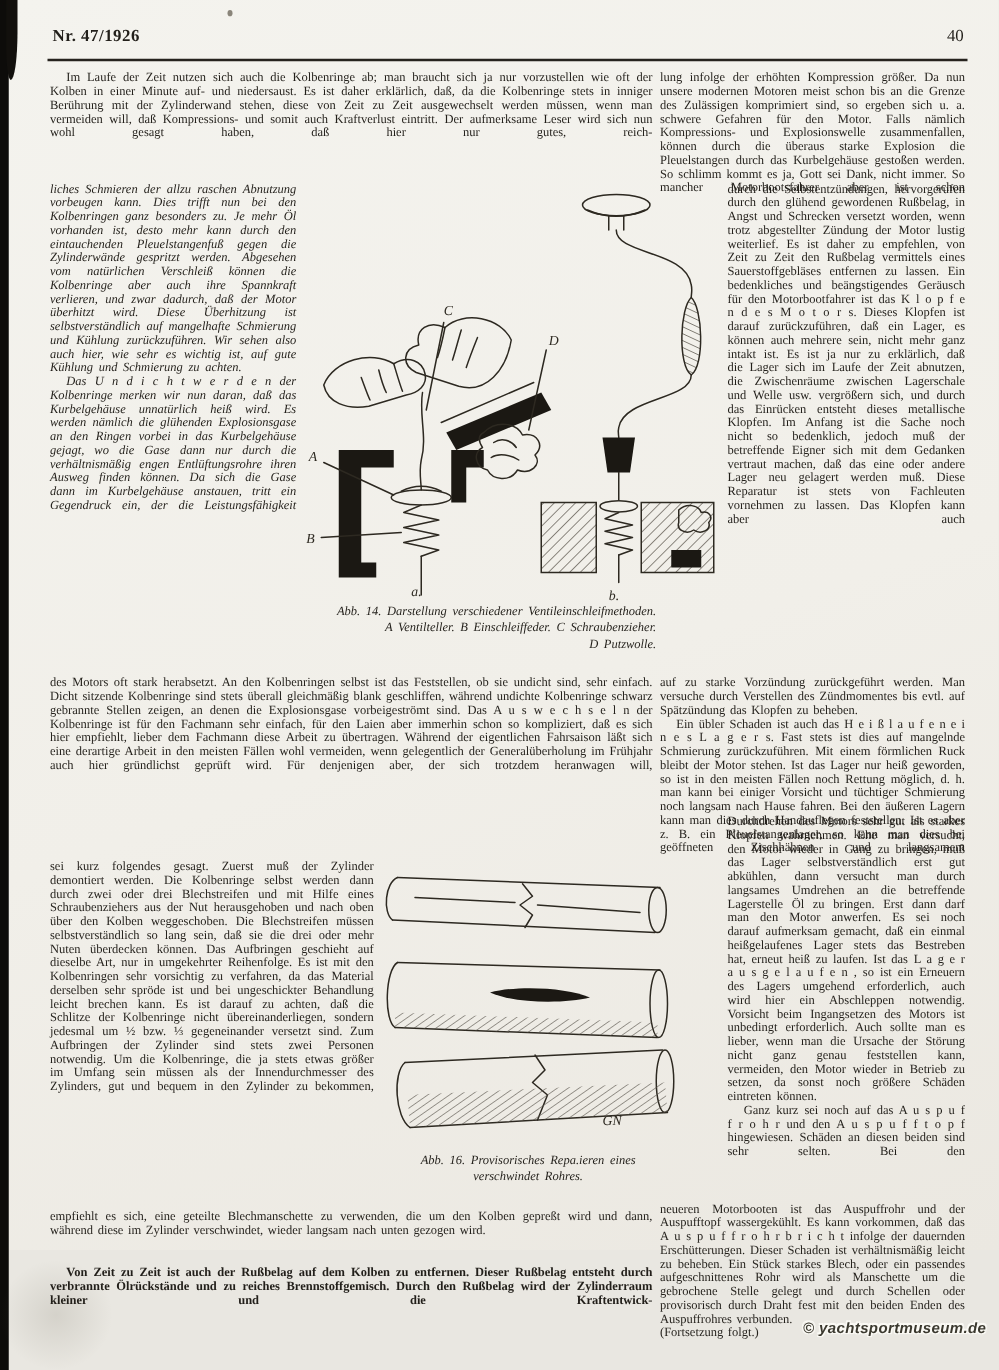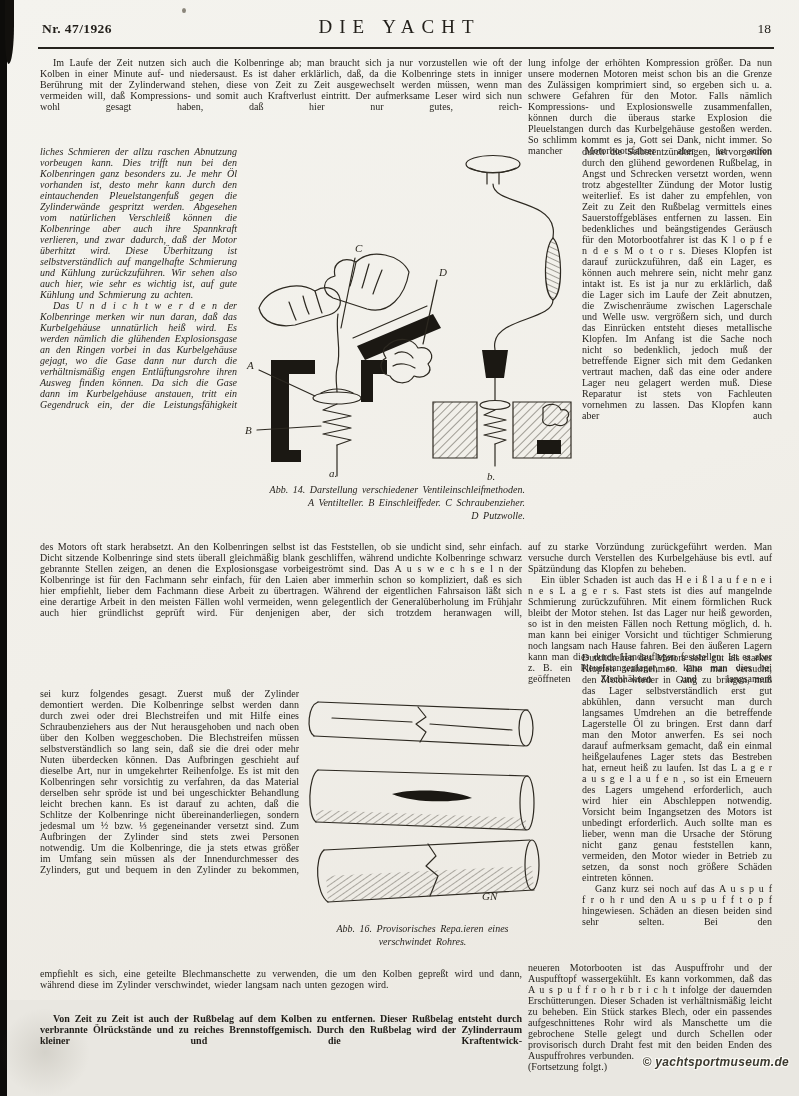--- a/index.html
+++ b/index.html
@@ -45,22 +45,21 @@
 <body>
 
 <div id="page">
 
   <div class="edgebar"></div>
   <div class="edgeblot"></div>
   <div class="smudge"></div>
   <div class="speck"></div>
 
   <div class="issue">Nr. 47/1926</div>
-  <div class="title">DIE YACHT</div>
-  <div class="pageno">18</div>
+  <div class="pageno">40</div>
   <div class="rule"></div>
 
   <div class="txt jlast ind" style="left:40px;top:57px;width:482px;">Im Laufe der Zeit nutzen sich auch die Kolbenringe ab; man braucht sich ja nur vorzustellen wie oft der Kolben in einer Minute auf- und niedersaust. Es ist daher erklärlich, daß, da die Kolbenringe stets in inniger Berührung mit der Zylinderwand stehen, diese von Zeit zu Zeit ausgewechselt werden müssen, wenn man vermeiden will, daß Kompressions- und somit auch Kraftverlust eintritt. Der aufmerksame Leser wird sich nun wohl gesagt haben, daß hier nur gutes, reich-</div>
 
   <div class="txt narrow" style="left:40px;top:146px;width:197px;font-style:italic;">
     <p>liches Schmieren der allzu raschen Abnutzung vorbeugen kann. Dies trifft nun bei den Kolbenringen ganz besonders zu. Je mehr Öl vorhanden ist, desto mehr kann durch den eintauchenden Pleuelstangenfuß gegen die Zylinderwände gespritzt werden. Abgesehen vom natürlichen Verschleiß können die Kolbenringe aber auch ihre Spannkraft verlieren, und zwar dadurch, daß der Motor überhitzt wird. Diese Überhitzung ist selbstverständlich auf mangelhafte Schmierung und Kühlung zurückzuführen. Wir sehen also auch hier, wie sehr es wichtig ist, auf gute Kühlung und Schmierung zu achten.</p>
     <p class="ind jlast">Das U n d i c h t w e r d e n der Kolbenringe merken wir nun daran, daß das Kurbelgehäuse unnatürlich heiß wird. Es werden nämlich die glühenden Explosionsgase an den Ringen vorbei in das Kurbelgehäuse gejagt, wo die Gase dann nur durch die verhältnismäßig engen Entlüftungsrohre ihren Ausweg finden können. Da sich die Gase dann im Kurbelgehäuse anstauen, tritt ein Gegendruck ein, der die Leistungsfähigkeit</p>
   </div>
 
   <div class="fig" style="left:237px;top:150px;">
@@ -171,21 +170,21 @@
 
   <div class="txt" style="left:40px;top:968px;width:482px;">empfiehlt es sich, eine geteilte Blechmanschette zu verwenden, die um den Kolben gepreßt wird und dann, während diese im Zylinder verschwindet, wieder langsam nach unten gezogen wird.</div>
 
   <div class="txt jlast ind boldp" style="left:40px;top:1013px;width:482px;">Von Zeit zu Zeit ist auch der Rußbelag auf dem Kolben zu entfernen. Dieser Rußbelag entsteht durch verbrannte Ölrückstände und zu reiches Brennstoffgemisch. Durch den Rußbelag wird der Zylinderraum kleiner und die Kraftentwick-</div>
 
   <div class="txt jlast" style="left:528px;top:57px;width:244px;">lung infolge der erhöhten Kompression größer. Da nun unsere modernen Motoren meist schon bis an die Grenze des Zulässigen komprimiert sind, so ergeben sich u. a. schwere Gefahren für den Motor. Falls nämlich Kompressions- und Explosionswelle zusammenfallen, können durch die überaus starke Explosion die Pleuelstangen durch das Kurbelgehäuse gestoßen werden. So schlimm kommt es ja, Gott sei Dank, nicht immer. So mancher Motorbootsfahrer aber ist schon</div>
 
   <div class="txt narrow jlast" style="left:582px;top:146px;width:190px;">durch die Selbstentzündungen, hervorgerufen durch den glühend gewordenen Rußbelag, in Angst und Schrecken versetzt worden, wenn trotz abgestellter Zündung der Motor lustig weiterlief. Es ist daher zu empfehlen, von Zeit zu Zeit den Rußbelag vermittels eines Sauerstoffgebläses entfernen zu lassen. Ein bedenkliches und beängstigendes Geräusch für den Motorbootfahrer ist das K l o p f e n  d e s  M o t o r s.  Dieses Klopfen ist darauf zurückzuführen, daß ein Lager, es können auch mehrere sein, nicht mehr ganz intakt ist. Es ist ja nur zu erklärlich, daß die Lager sich im Laufe der Zeit abnutzen, die Zwischenräume zwischen Lagerschale und Welle usw. vergrößern sich, und durch das Einrücken entsteht dieses metallische Klopfen. Im Anfang ist die Sache noch nicht so bedenklich, jedoch muß der betreffende Eigner sich mit dem Gedanken vertraut machen, daß das eine oder andere Lager neu gelagert werden muß. Diese Reparatur ist stets von Fachleuten vornehmen zu lassen. Das Klopfen kann aber auch</div>
 
   <div class="txt" style="left:528px;top:541px;width:244px;">
-    <p>auf zu starke Vorzündung zurückgeführt werden. Man versuche durch Verstellen des Kurbelgehäuse bis evtl. auf Spätzündung das Klopfen zu beheben.</p>
+    <p>auf zu starke Vorzündung zurückgeführt werden. Man versuche durch Verstellen des Zündmomentes bis evtl. auf Spätzündung das Klopfen zu beheben.</p>
     <p class="ind jlast">Ein übler Schaden ist auch das H e i ß l a u f e n  e i n e s  L a g e r s.  Fast stets ist dies auf mangelnde Schmierung zurückzuführen. Mit einem förmlichen Ruck bleibt der Motor stehen. Ist das Lager nur heiß geworden, so ist in den meisten Fällen noch Rettung möglich, d. h. man kann bei einiger Vorsicht und tüchtiger Schmierung noch langsam nach Hause fahren. Bei den äußeren Lagern kann man dies durch Handauflegen feststellen. Ist es aber z. B. ein Pleuelstangenlager, so kann man dies bei geöffneten Zischhähnen und langsamem</p>
   </div>
 
   <div class="txt narrow" style="left:582px;top:652px;width:190px;">
     <p>Durchdrehen des Motors sehr gut als starkes Klopfen wahrnehmen. Ehe man versucht, den Motor wieder in Gang zu bringen, muß das Lager selbstverständlich erst gut abkühlen, dann versucht man durch langsames Umdrehen an die betreffende Lagerstelle Öl zu bringen. Erst dann darf man den Motor anwerfen. Es sei noch darauf aufmerksam gemacht, daß ein einmal heißgelaufenes Lager stets das Bestreben hat, erneut heiß zu laufen. Ist das L a g e r  a u s g e l a u f e n , so ist ein Erneuern des Lagers umgehend erforderlich, auch wird hier ein Abschleppen notwendig. Vorsicht beim Ingangsetzen des Motors ist unbedingt erforderlich. Auch sollte man es lieber, wenn man die Ursache der Störung nicht ganz genau feststellen kann, vermeiden, den Motor wieder in Betrieb zu setzen, da sonst noch größere Schäden eintreten können.</p>
     <p class="ind jlast">Ganz kurz sei noch auf das A u s p u f f r o h r und den A u s p u f f t o p f hingewiesen. Schäden an diesen beiden sind sehr selten. Bei den</p>
   </div>
 
   <div class="txt" style="left:528px;top:962px;width:244px;">
     <p>neueren Motorbooten ist das Auspuffrohr und der Auspufftopf wassergekühlt. Es kann vorkommen, daß das A u s p u f f r o h r  b r i c h t  infolge der dauernden Erschütterungen. Dieser Schaden ist verhältnismäßig leicht zu beheben. Ein Stück starkes Blech, oder ein passendes aufgeschnittenes Rohr wird als Manschette um die gebrochene Stelle gelegt und durch Schellen oder provisorisch durch Draht fest mit den beiden Enden des Auspuffrohres verbunden.</p>

